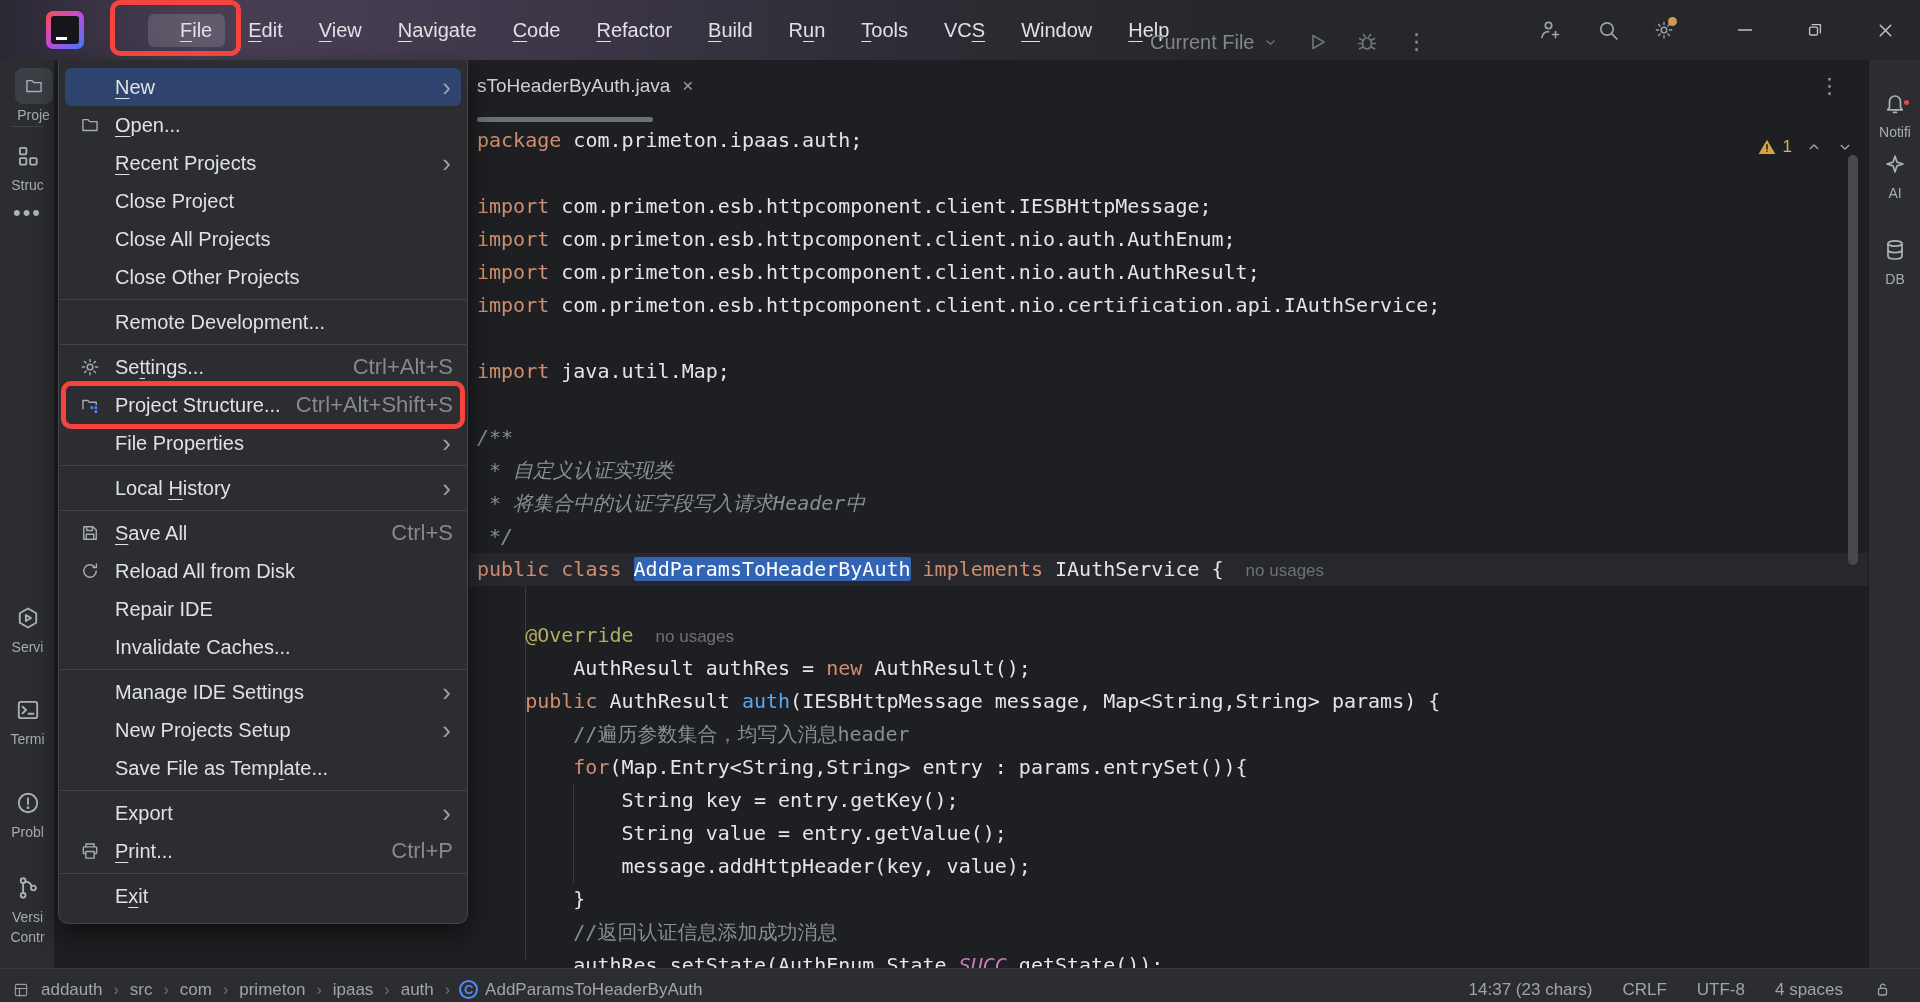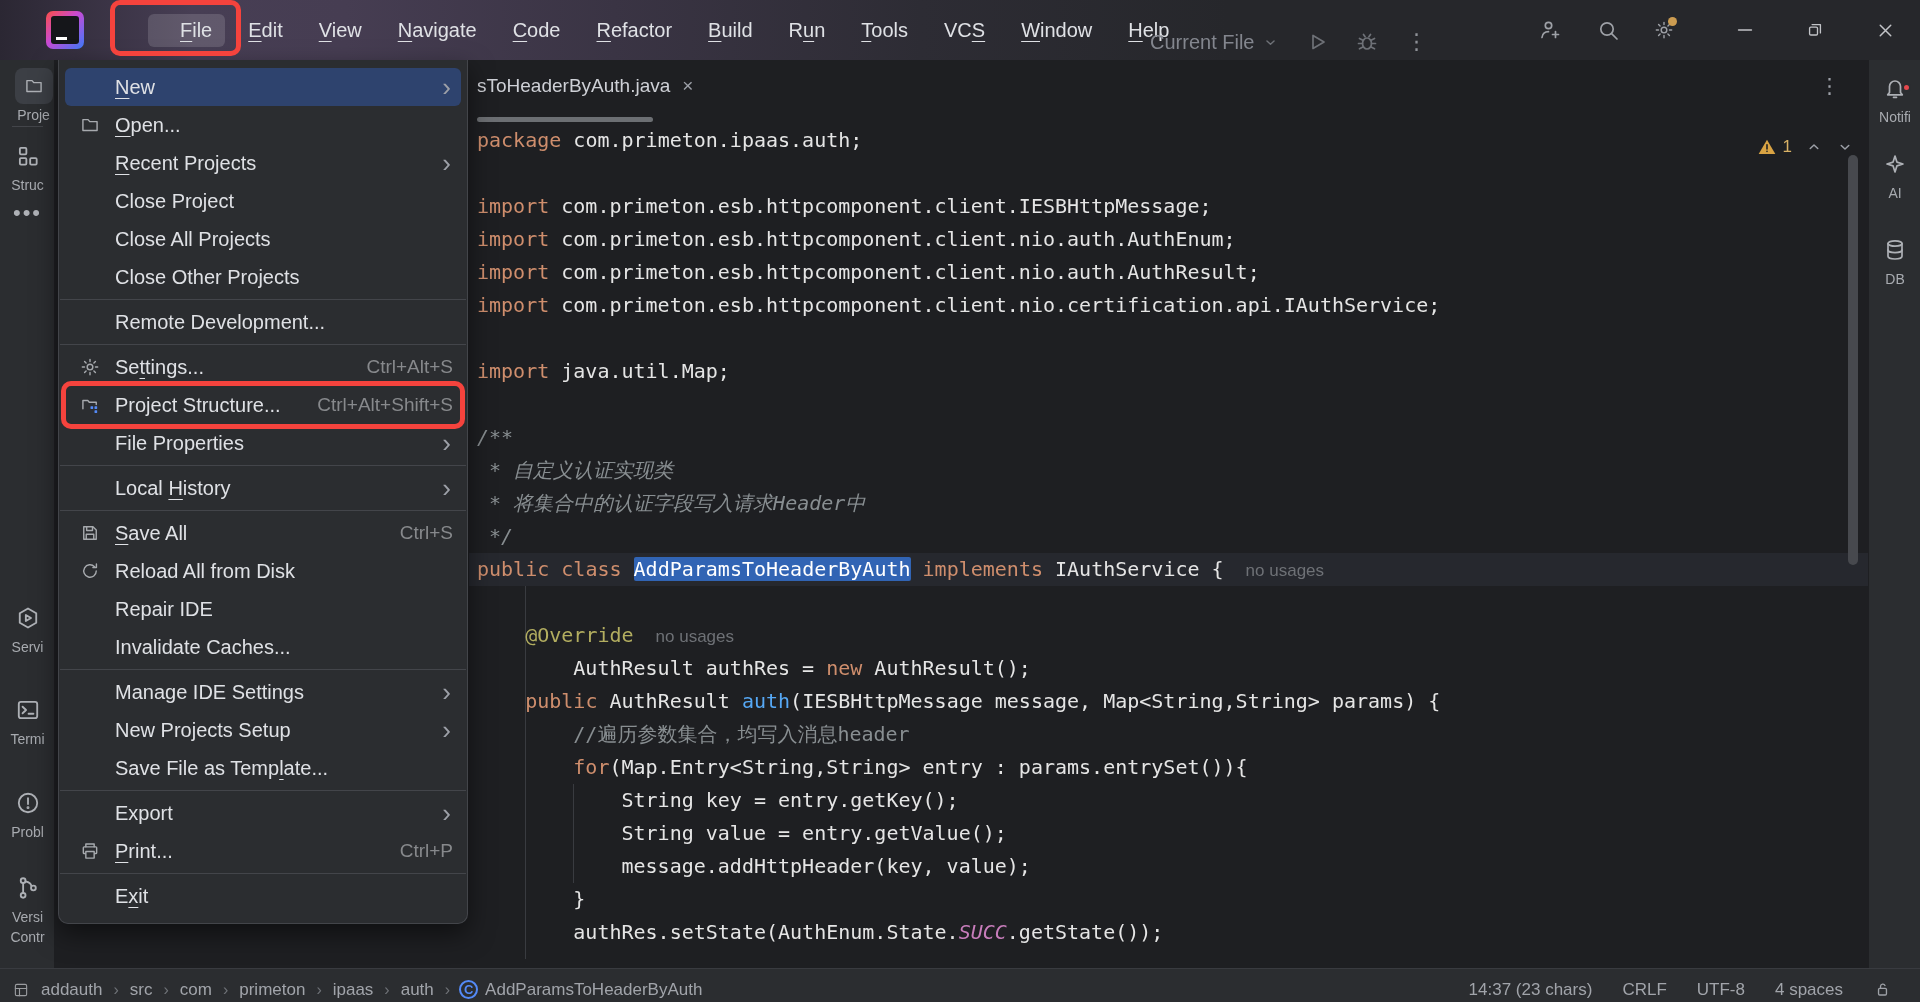--- a/index.html
+++ b/index.html
@@ -70,21 +70,21 @@
   .insp-count { color:#D8B166; font-size:17px; margin-left:-7px; }
   .insp-chev { color:#9DA0A8; display:flex; }
 
   
   .menu-panel { position:absolute; left:58px; top:60px; width:410px; background:#2B2D30;
     border:1px solid #43454A; border-top:none; border-radius:0 0 10px 10px; padding:8px 0;
     box-shadow:0 10px 26px rgba(0,0,0,.5); z-index:40; }
   .mi { height:38px; display:flex; align-items:center; padding:0 14px 0 18px; font-size:20px; color:#DFE1E5; position:relative; white-space:nowrap; }
   .mi .ic { width:26px; height:24px; margin-right:12px; display:flex; align-items:center; justify-content:center; color:#A7AAAE; flex:none; }
   .mi .lab { }
-  .mi .sc { margin-left:auto; color:#87898C; font-size:19px; }
+  .mi .sc { margin-left:auto; color:#87898C; font-size:22px; }
   .mi .arr { margin-left:auto; color:#9DA0A8; font-size:26px; line-height:20px; padding-right:2px; }
   .mi.sel { background:#2E436E; border-radius:6px; margin:0 6px; padding-left:12px; padding-right:8px; }
   .msep { height:1px; background:#43454A; margin:3px 1px; }
   .mi-frame { top:-5px; bottom:-5px; left:2px; right:2px; }
 
   
   .statusbar { position:absolute; left:0; right:0; bottom:0; height:34px; background:#2B2D30;
     border-top:1px solid #393B40; display:flex; align-items:center; padding:8px 28px 0 12px;
     font-size:17px; color:#A1A4AA; }
   .crumbs { display:flex; align-items:center; gap:0; }
@@ -250,21 +250,21 @@
             <path d="M7.5 7.4v9.2"></path>
             <path d="M9.7 5.8c4.3 1 5.2 2.7 5.3 4"></path>
           </svg>
         </div>
         <div class="stripe-lab">Versi</div>
         <div class="stripe-lab">Contr</div>
       </div>
     </div>
 
   <div class="rstripe">
-      <div class="stripe-item" style="top: 10px;">
+      <div class="stripe-item" style="top: 25px;">
         <div class="stripe-btn">
           <svg width="24" height="24" viewBox="0 0 24 24" fill="none" stroke="currentColor" stroke-width="1.7" stroke-linecap="round" stroke-linejoin="round">
             <path d="M6.5 16.5v-6a5.5 5.5 0 0 1 11 0v6l1.8 2.3H4.7z"></path>
             <path d="M10.5 21.3h3"></path>
           </svg>
           <span class="badge-dot"></span>
         </div>
         <div class="stripe-lab">Notifi</div>
       </div>
       <div class="stripe-item" style="top: 86px; justify-content: space-between;">
@@ -317,20 +317,21 @@
           <div class="ln"></div>
           <div class="ln"><span class="tk p">    </span><span class="tk a">@Override</span><span class="tk in">no usages</span></div>
           <div class="ln"><span class="tk p">        AuthResult authRes = </span><span class="tk k">new</span><span class="tk p"> AuthResult();</span></div>
           <div class="ln"><span class="tk p">    </span><span class="tk k">public</span><span class="tk p"> AuthResult </span><span class="tk m">auth</span><span class="tk p">(IESBHttpMessage message, Map&lt;String,String&gt; params) {</span></div>
           <div class="ln"><span class="tk c">        //遍历参数集合，均写入消息header</span></div>
           <div class="ln"><span class="tk p">        </span><span class="tk k">for</span><span class="tk p">(Map.Entry&lt;String,String&gt; entry : params.entrySet()){</span></div>
           <div class="ln"><span class="tk p">            String key = entry.getKey();</span></div>
           <div class="ln"><span class="tk p">            String value = entry.getValue();</span></div>
           <div class="ln"><span class="tk p">            message.addHttpHeader(key, value);</span></div>
           <div class="ln"><span class="tk p">        }</span></div>
+          <div class="ln"><span class="tk c">        //返回认证信息添加成功消息</span></div>
           <div class="ln"><span class="tk p">        authRes.setState(AuthEnum.State.</span><span class="tk e">SUCC</span><span class="tk p">.getState());</span></div>
         </div>
       <div class="inspections">
         <span id="i-warn">
             <svg width="20" height="20" viewBox="0 0 24 24" fill="none" stroke="currentColor" stroke-width="1.7" stroke-linecap="round" stroke-linejoin="round">
               <path d="M12 3.2L22 20.5H2z" fill="#D9A343" stroke="none"></path>
               <path d="M12 9.3v5" stroke="#1E1F22" stroke-width="1.9"></path>
               <circle cx="12" cy="17.2" r="1" fill="#1E1F22" stroke="none"></circle>
             </svg>
           </span>

